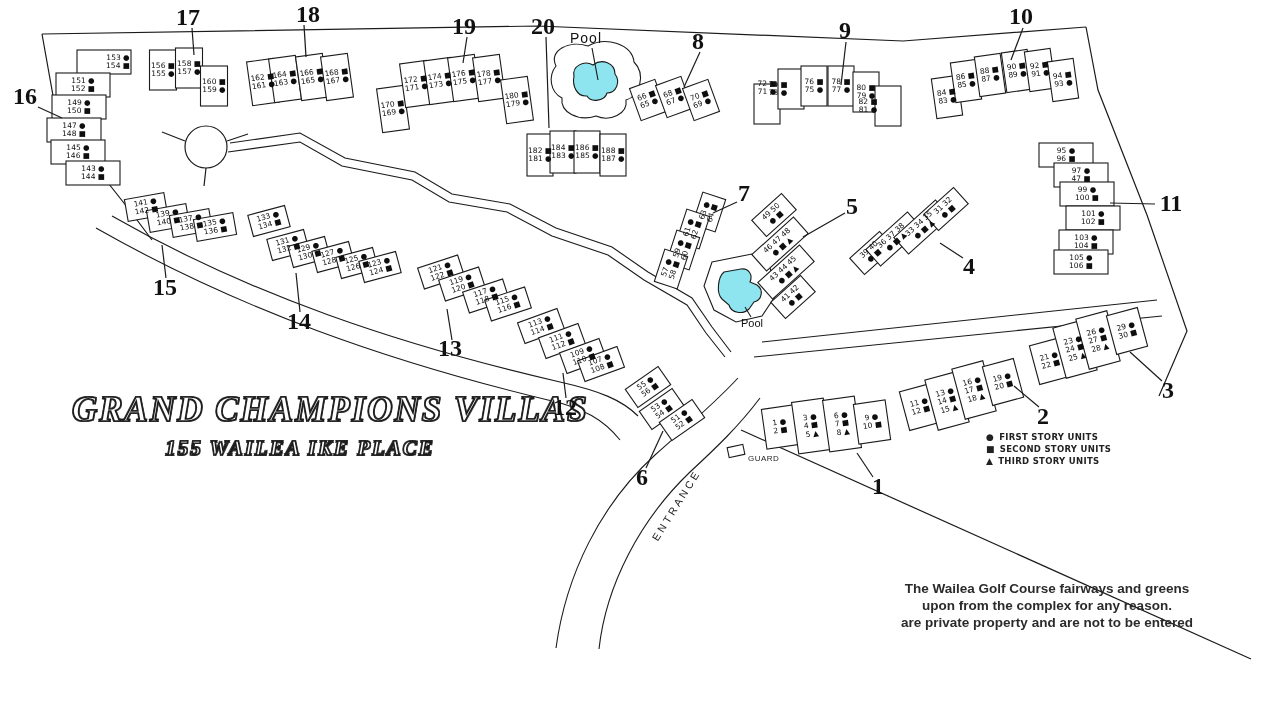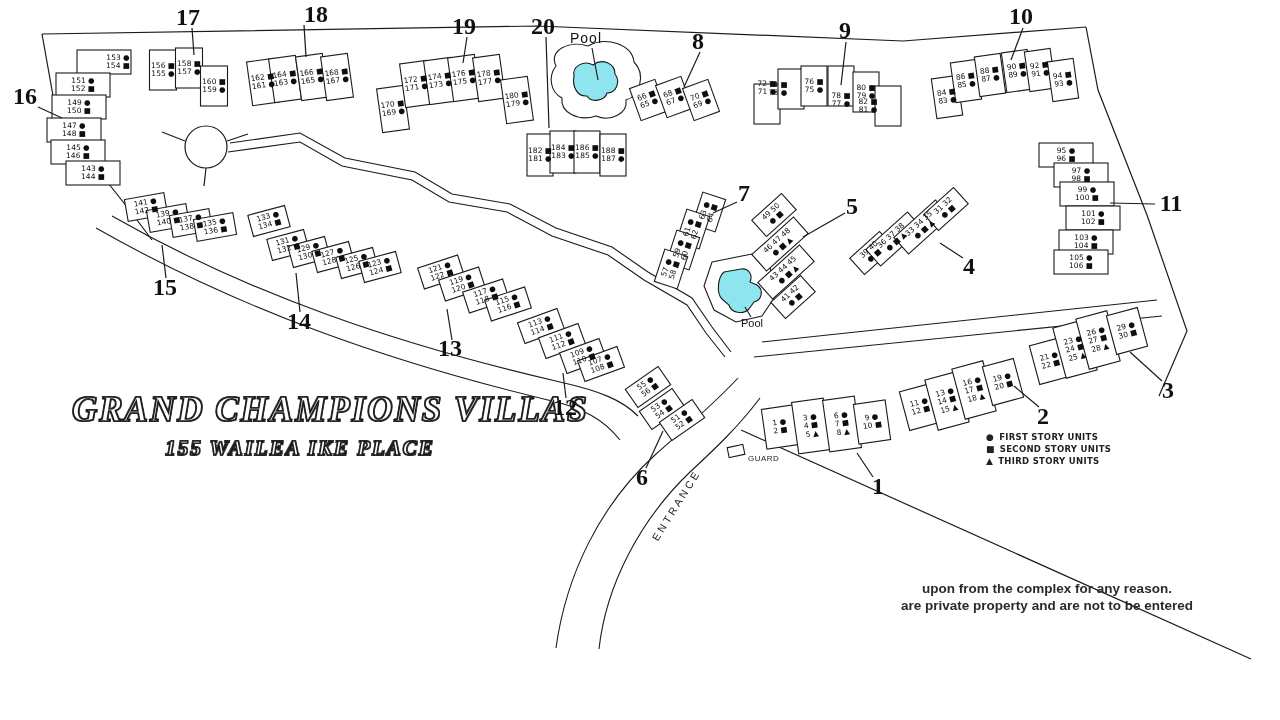--- a/index.html
+++ b/index.html
@@ -220,20 +220,21 @@
       <span class="legend-sym">■</span>
       <span>SECOND STORY UNITS</span>
     </div>
     <div class="legend-row">
       <span class="legend-sym">▲</span>
       <span>THIRD STORY UNITS</span>
     </div>
   </div>
 
   <div class="note">
+    <div>The Wailea Golf Course fairways and greens</div>
     <div>upon from the complex for any reason.</div>
     <div>are private property and are not to be entered</div>
   </div>
 
   <div class="pool-label pool-label-upper">Pool</div>
   <div class="pool-label pool-label-lower">Pool</div>
   <div class="entrance-label">ENTRANCE</div>
   <div class="guard-label">GUARD</div>
 <div class="unit-label" style="left: 780px; top: 427px; transform: translate(-50%, -50%) rotate(-8deg);">
       <div>1 ●</div>
@@ -374,21 +375,21 @@
       <div>71 ●</div>
     </div>
     <div class="unit-label" style="left: 778px; top: 89px; transform: translate(-50%, -50%) rotate(0deg);">
       <div>74 ■</div>
       <div>73 ●</div>
     </div>
     <div class="unit-label" style="left: 814px; top: 86px; transform: translate(-50%, -50%) rotate(0deg);">
       <div>76 ■</div>
       <div>75 ●</div>
     </div>
-    <div class="unit-label" style="left: 841px; top: 86px; transform: translate(-50%, -50%) rotate(0deg); margin-top: 14px;">
+    <div class="unit-label" style="left: 841px; top: 86px; transform: translate(-50%, -50%) rotate(0deg);">
       <div>78 ■</div>
       <div>77 ●</div>
     </div>
     <div class="unit-label" style="left: 866px; top: 92px; transform: translate(-50%, -50%) rotate(0deg);">
       <div>80 ■</div>
       <div>79 ●</div>
     </div>
     <div class="unit-label" style="left: 868px; top: 106px; transform: translate(-50%, -50%) rotate(0deg); text-align: center;">
       <div>82 ■</div>
       <div>81 ●</div>
@@ -418,21 +419,21 @@
       <div>94 ■</div>
       <div>93 ●</div>
     </div>
     <div class="bignum" style="left: 1021px; top: 16px;">10</div>
     <div class="unit-label" style="left: 1066px; top: 155px; transform: translate(-50%, -50%) rotate(0deg);">
       <div>95 ●</div>
       <div>96 ■</div>
     </div>
     <div class="unit-label" style="left: 1081px; top: 175px; transform: translate(-50%, -50%) rotate(0deg);">
       <div>97 ●</div>
-      <div>98 ■</div>
+      <div>47 ■</div>
     </div>
     <div class="unit-label" style="left: 1087px; top: 194px; transform: translate(-50%, -50%) rotate(0deg);">
       <div>99 ●</div>
       <div>100 ■</div>
     </div>
     <div class="unit-label" style="left: 1093px; top: 218px; transform: translate(-50%, -50%) rotate(0deg);">
       <div>101 ●</div>
       <div>102 ■</div>
     </div>
     <div class="unit-label" style="left: 1086px; top: 242px; transform: translate(-50%, -50%) rotate(0deg);">
@@ -567,21 +568,21 @@
       <div>163 ●</div>
     </div>
     <div class="unit-label" style="left: 312px; top: 77px; transform: translate(-50%, -50%) rotate(-8deg);">
       <div>166 ■</div>
       <div>165 ●</div>
     </div>
     <div class="unit-label" style="left: 337px; top: 77px; transform: translate(-50%, -50%) rotate(-8deg);">
       <div>168 ■</div>
       <div>167 ●</div>
     </div>
-    <div class="bignum" style="left: 316px; top: 14px;">18</div>
+    <div class="bignum" style="left: 308px; top: 14px;">18</div>
     <div class="unit-label" style="left: 393px; top: 109px; transform: translate(-50%, -50%) rotate(-8deg);">
       <div>170 ■</div>
       <div>169 ●</div>
     </div>
     <div class="unit-label" style="left: 416px; top: 84px; transform: translate(-50%, -50%) rotate(-8deg);">
       <div>172 ■</div>
       <div>171 ●</div>
     </div>
     <div class="unit-label" style="left: 440px; top: 81px; transform: translate(-50%, -50%) rotate(-8deg);">
       <div>174 ■</div>

